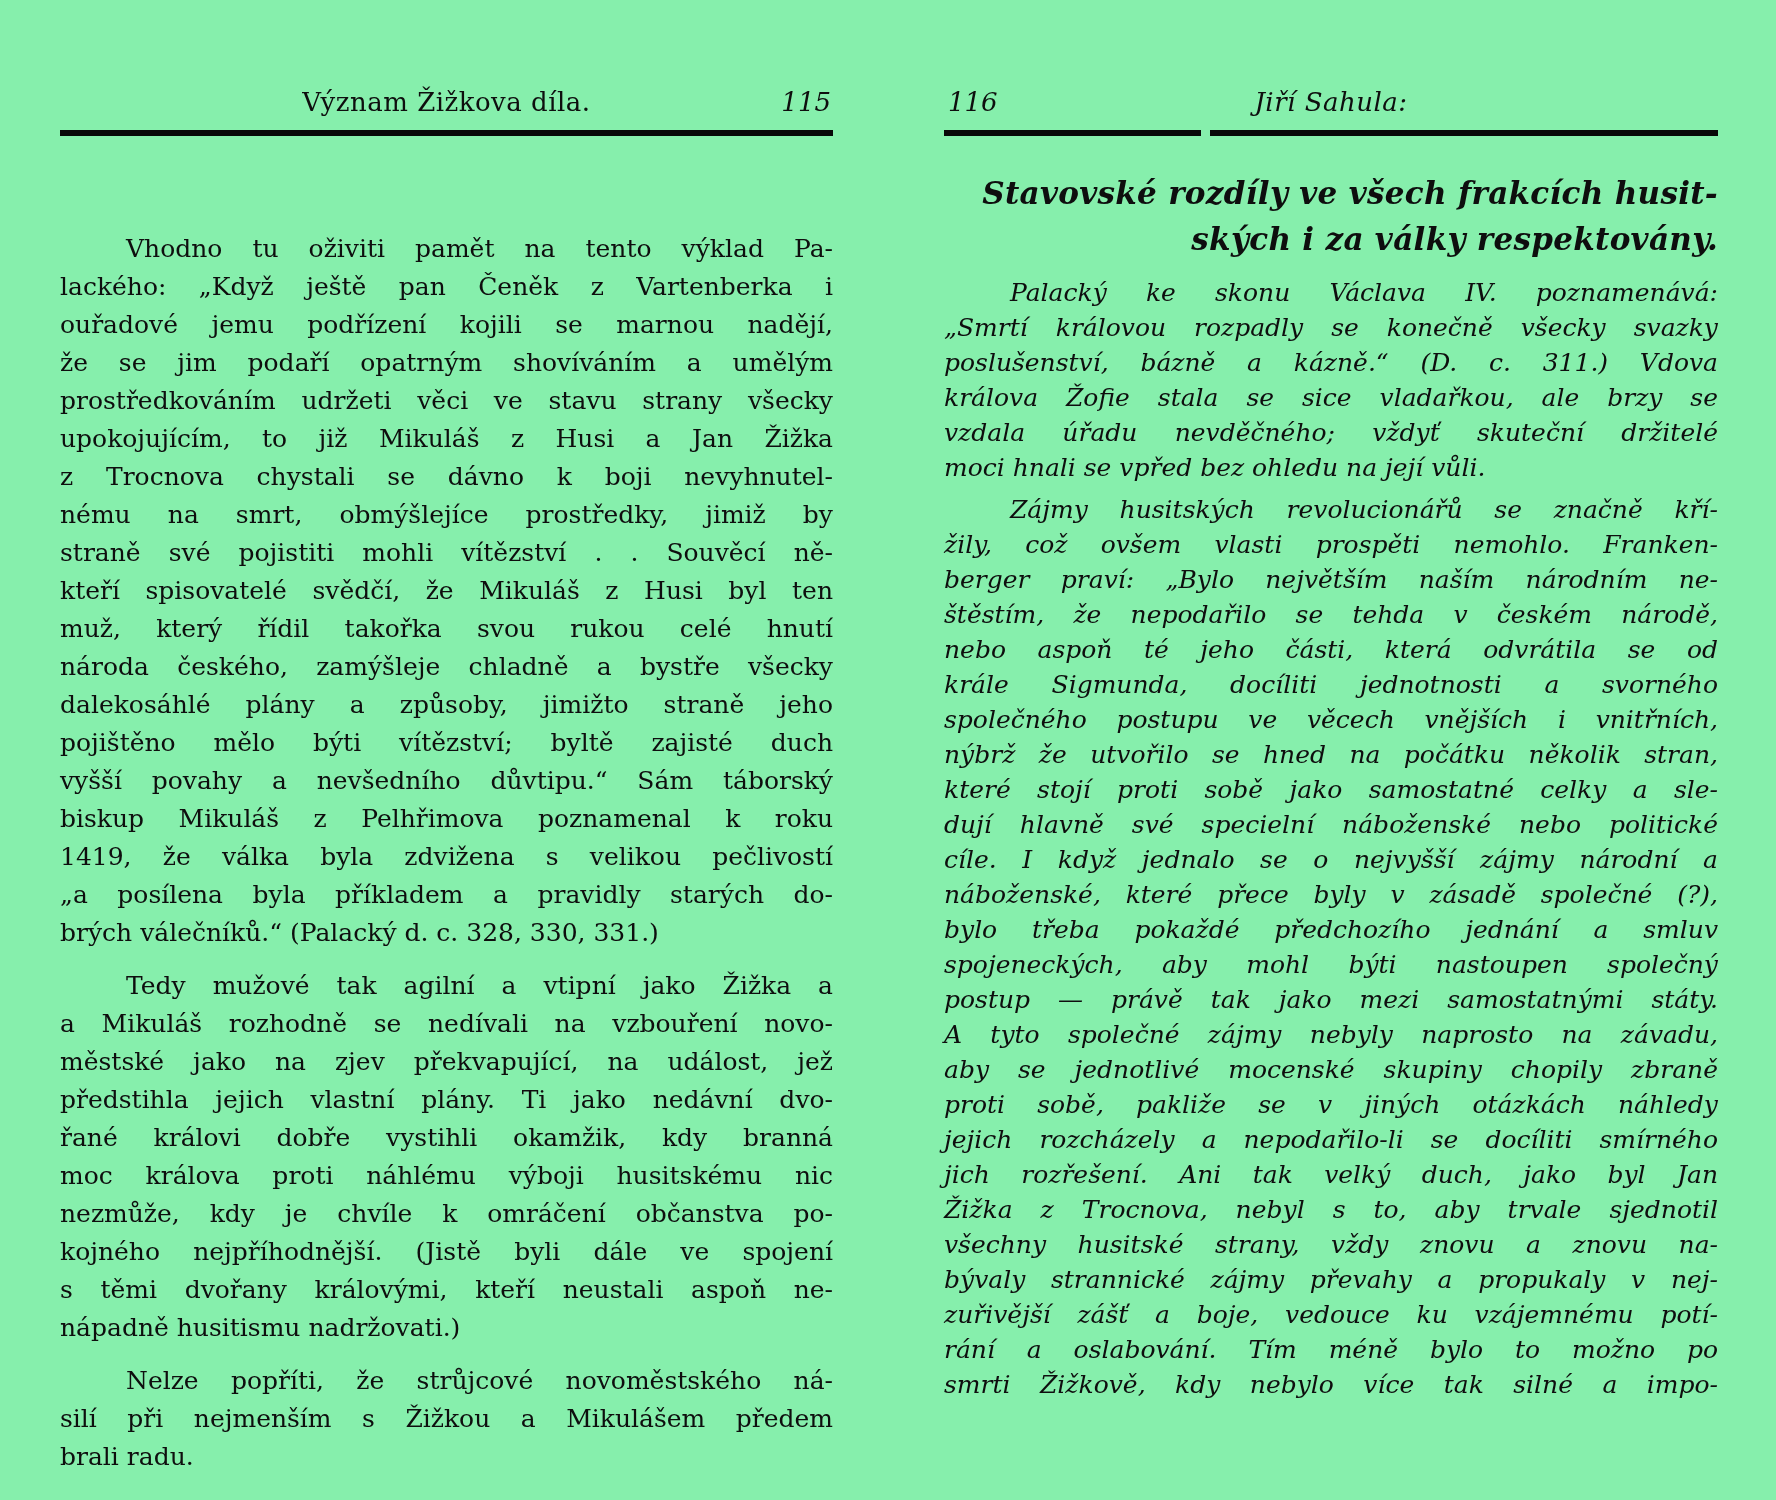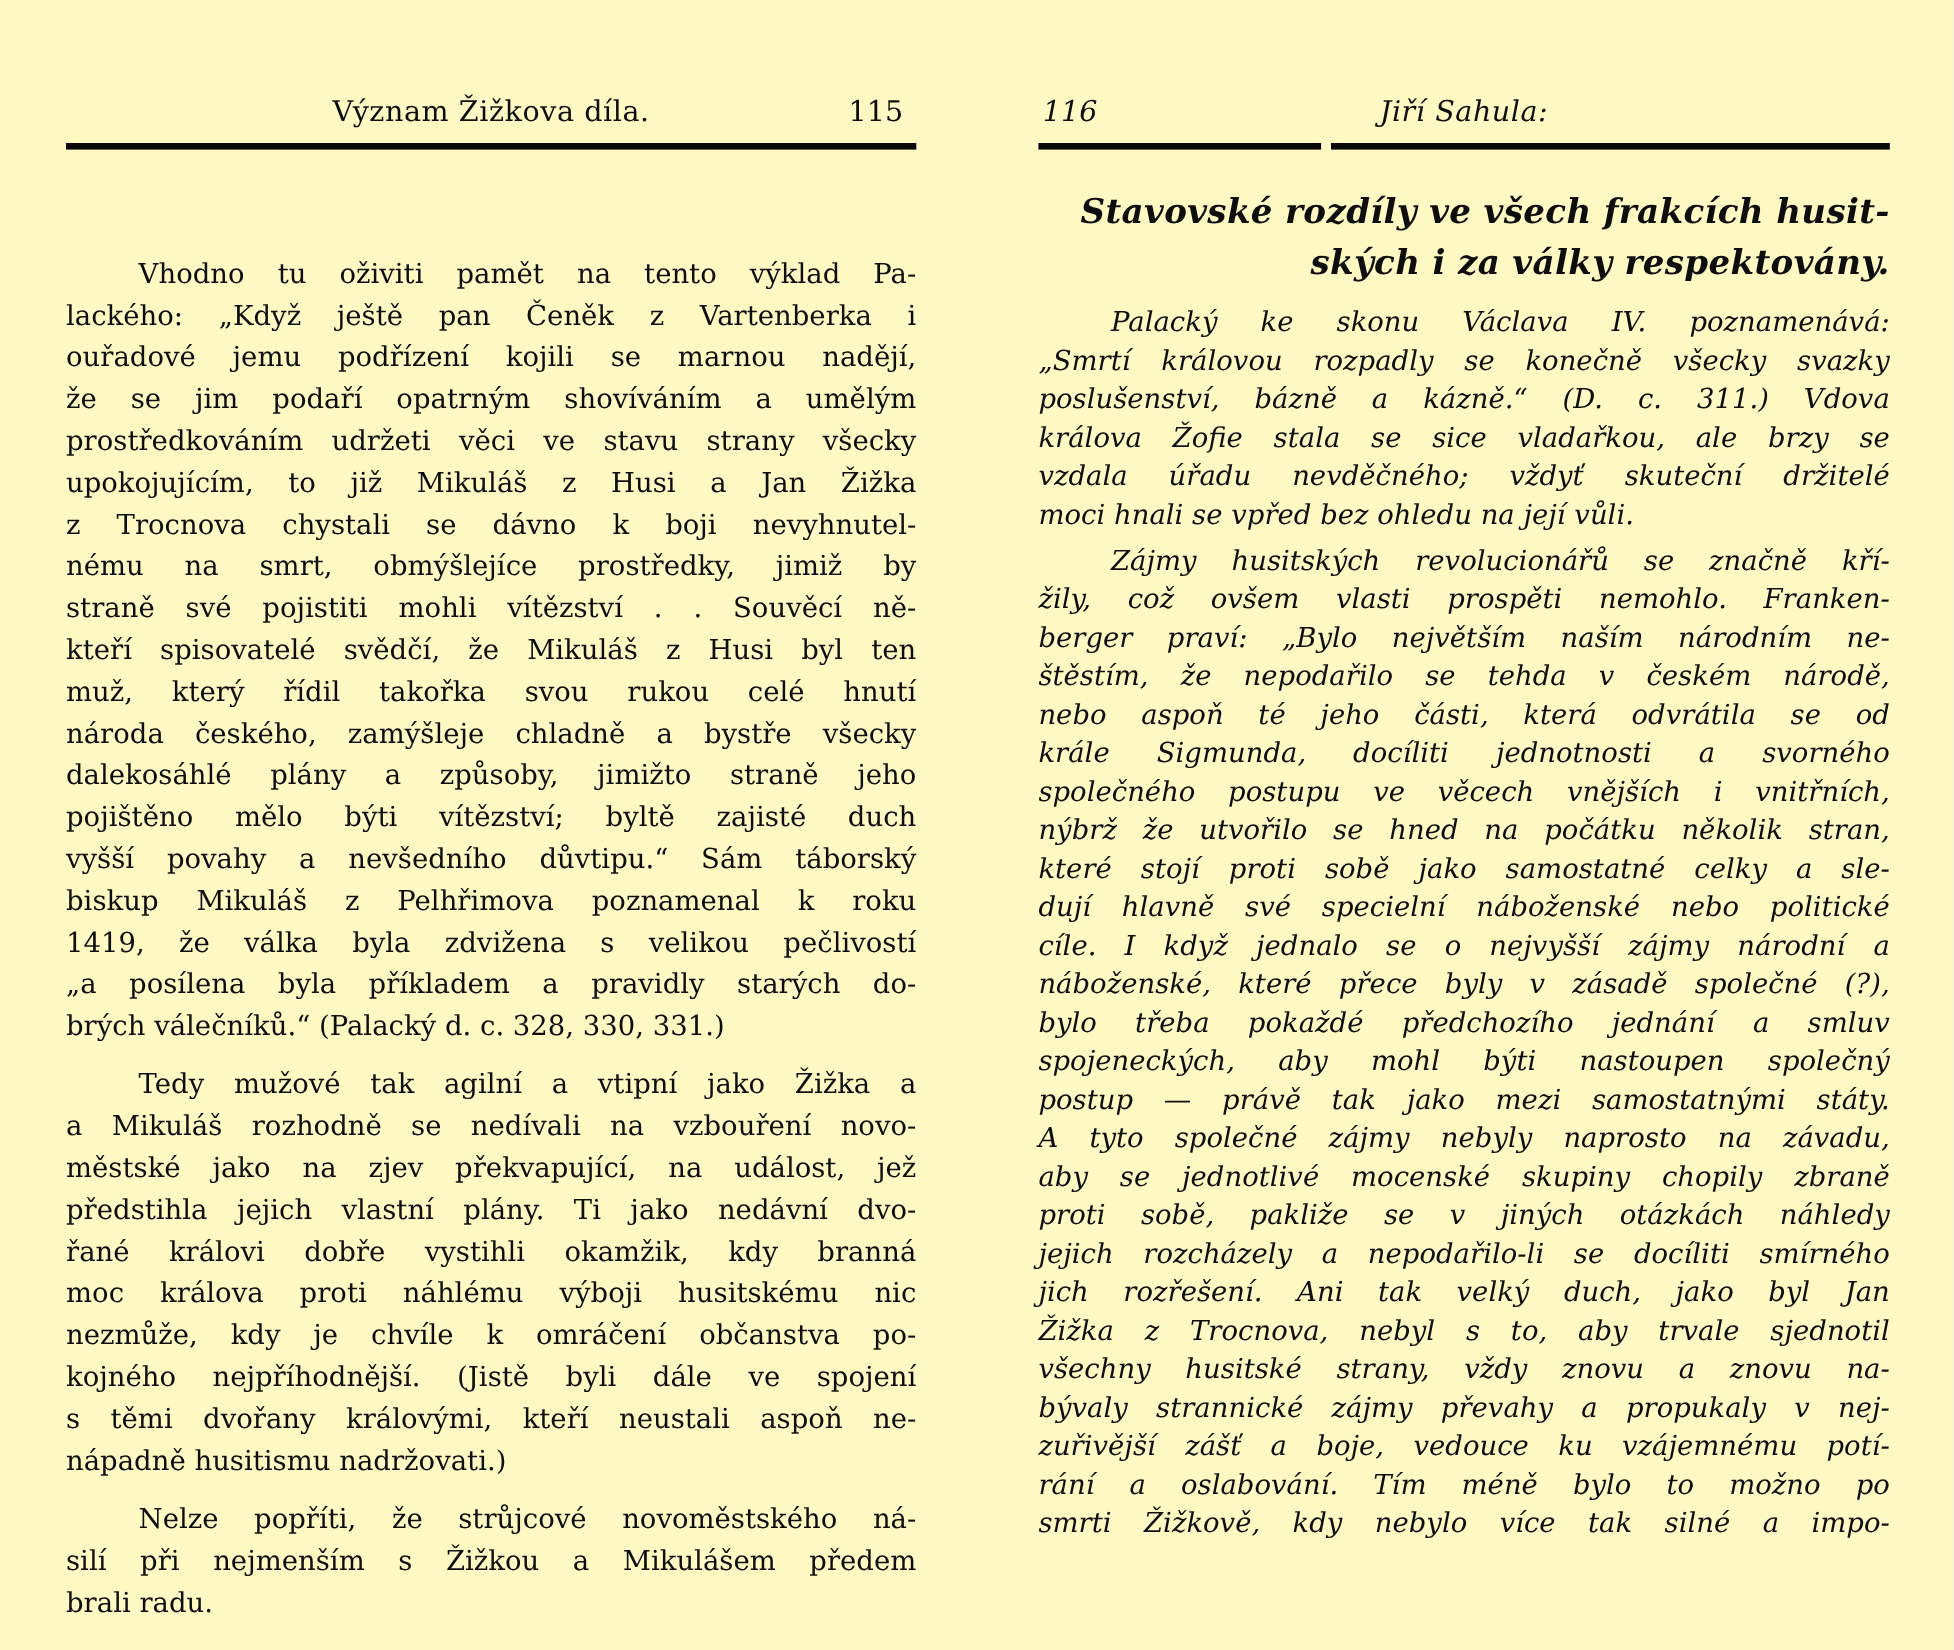--- a/index.html
+++ b/index.html
@@ -1,35 +1,35 @@
 <!DOCTYPE html>
 <html><head>
 <meta charset="utf-8">
 <style>
   html, body { margin: 0; padding: 0; background: #e9e9e6; }
   .canvas {
     position: relative;
     width: 1776px;
     height: 1500px;
-    background: #fef9c3;
+    background: #86efac;
     font-family: "DejaVu Serif", "Liberation Serif", serif;
     color: #0e0e0e;
     overflow: hidden;
   }
   .col { position: absolute; top: 0; height: 1500px; }
   .col-left  { left: 60px;  width: 773px; }
   .col-right { left: 944px; width: 774px; font-style: italic; }
 
   
   .running-head {
     position: absolute; top: 86px; left: 0; right: 0; height: 36px;
     font-size: 26px; line-height: 32px;
   }
   .rh-title { position: absolute; left: 0; right: 0; text-align: center; letter-spacing: 0.5px; }
-  .rh-num-r { position: absolute; right: 12px; top: 0; }
+  .rh-num-r { position: absolute; right: 2px; top: 0; font-style: italic; }
   .rh-num-l { position: absolute; left: 4px; top: 0; }
 
   
   .rule { position: absolute; top: 130px; left: 0; right: 0; height: 6px; background: #080808; }
   .rule.split { background: none; display: flex; gap: 9px; }
   .rule.split .seg { height: 6px; background: #080808; }
   .rule.split .seg1 { width: 257px; }
   .rule.split .seg2 { flex: 1; }
 
   

